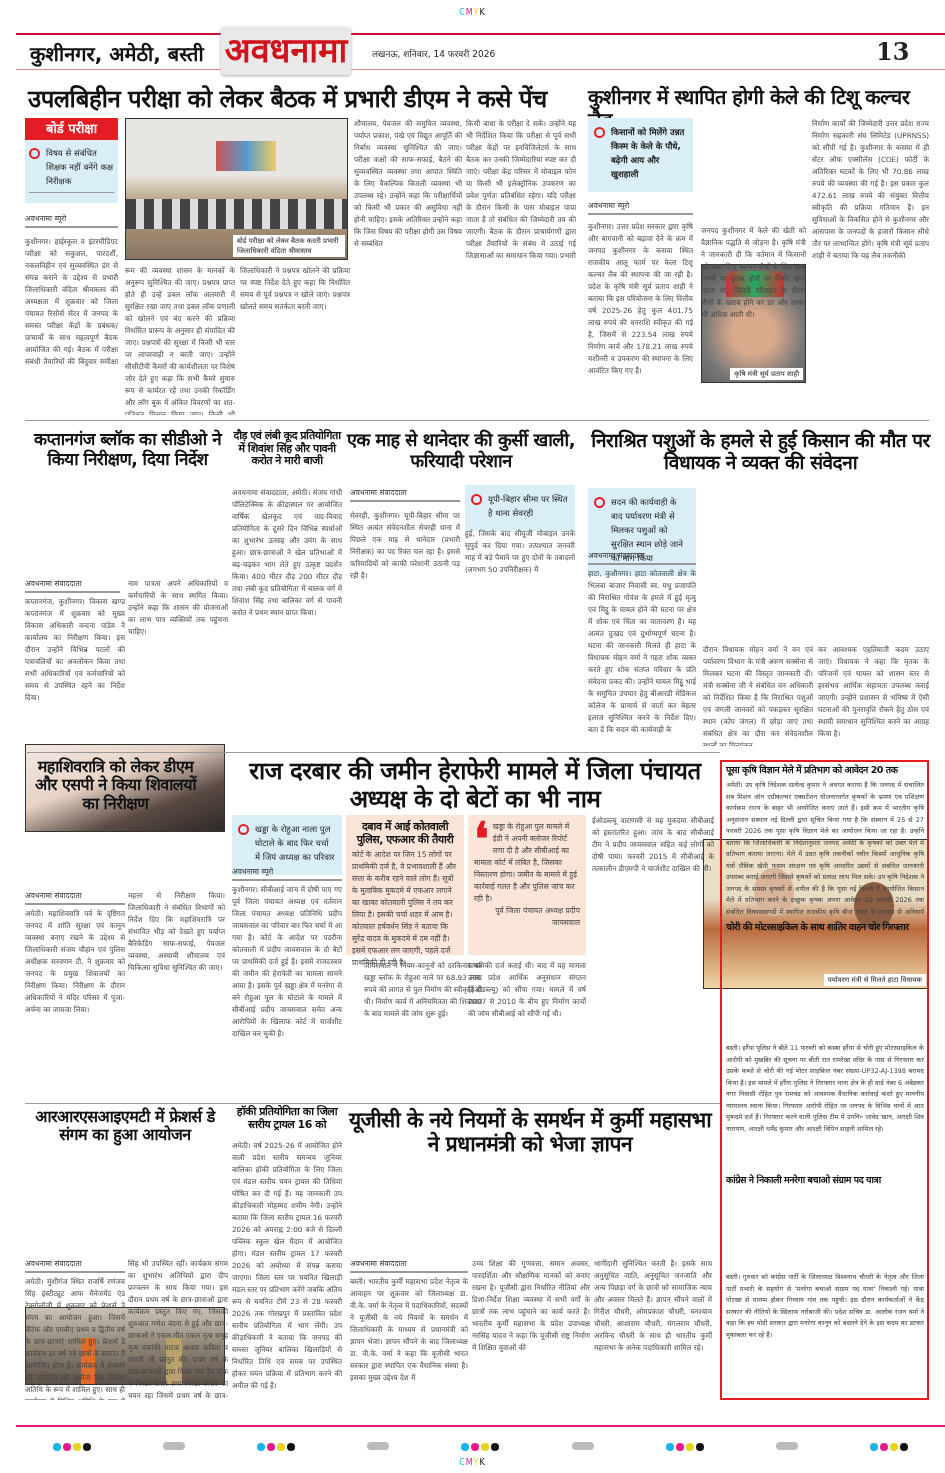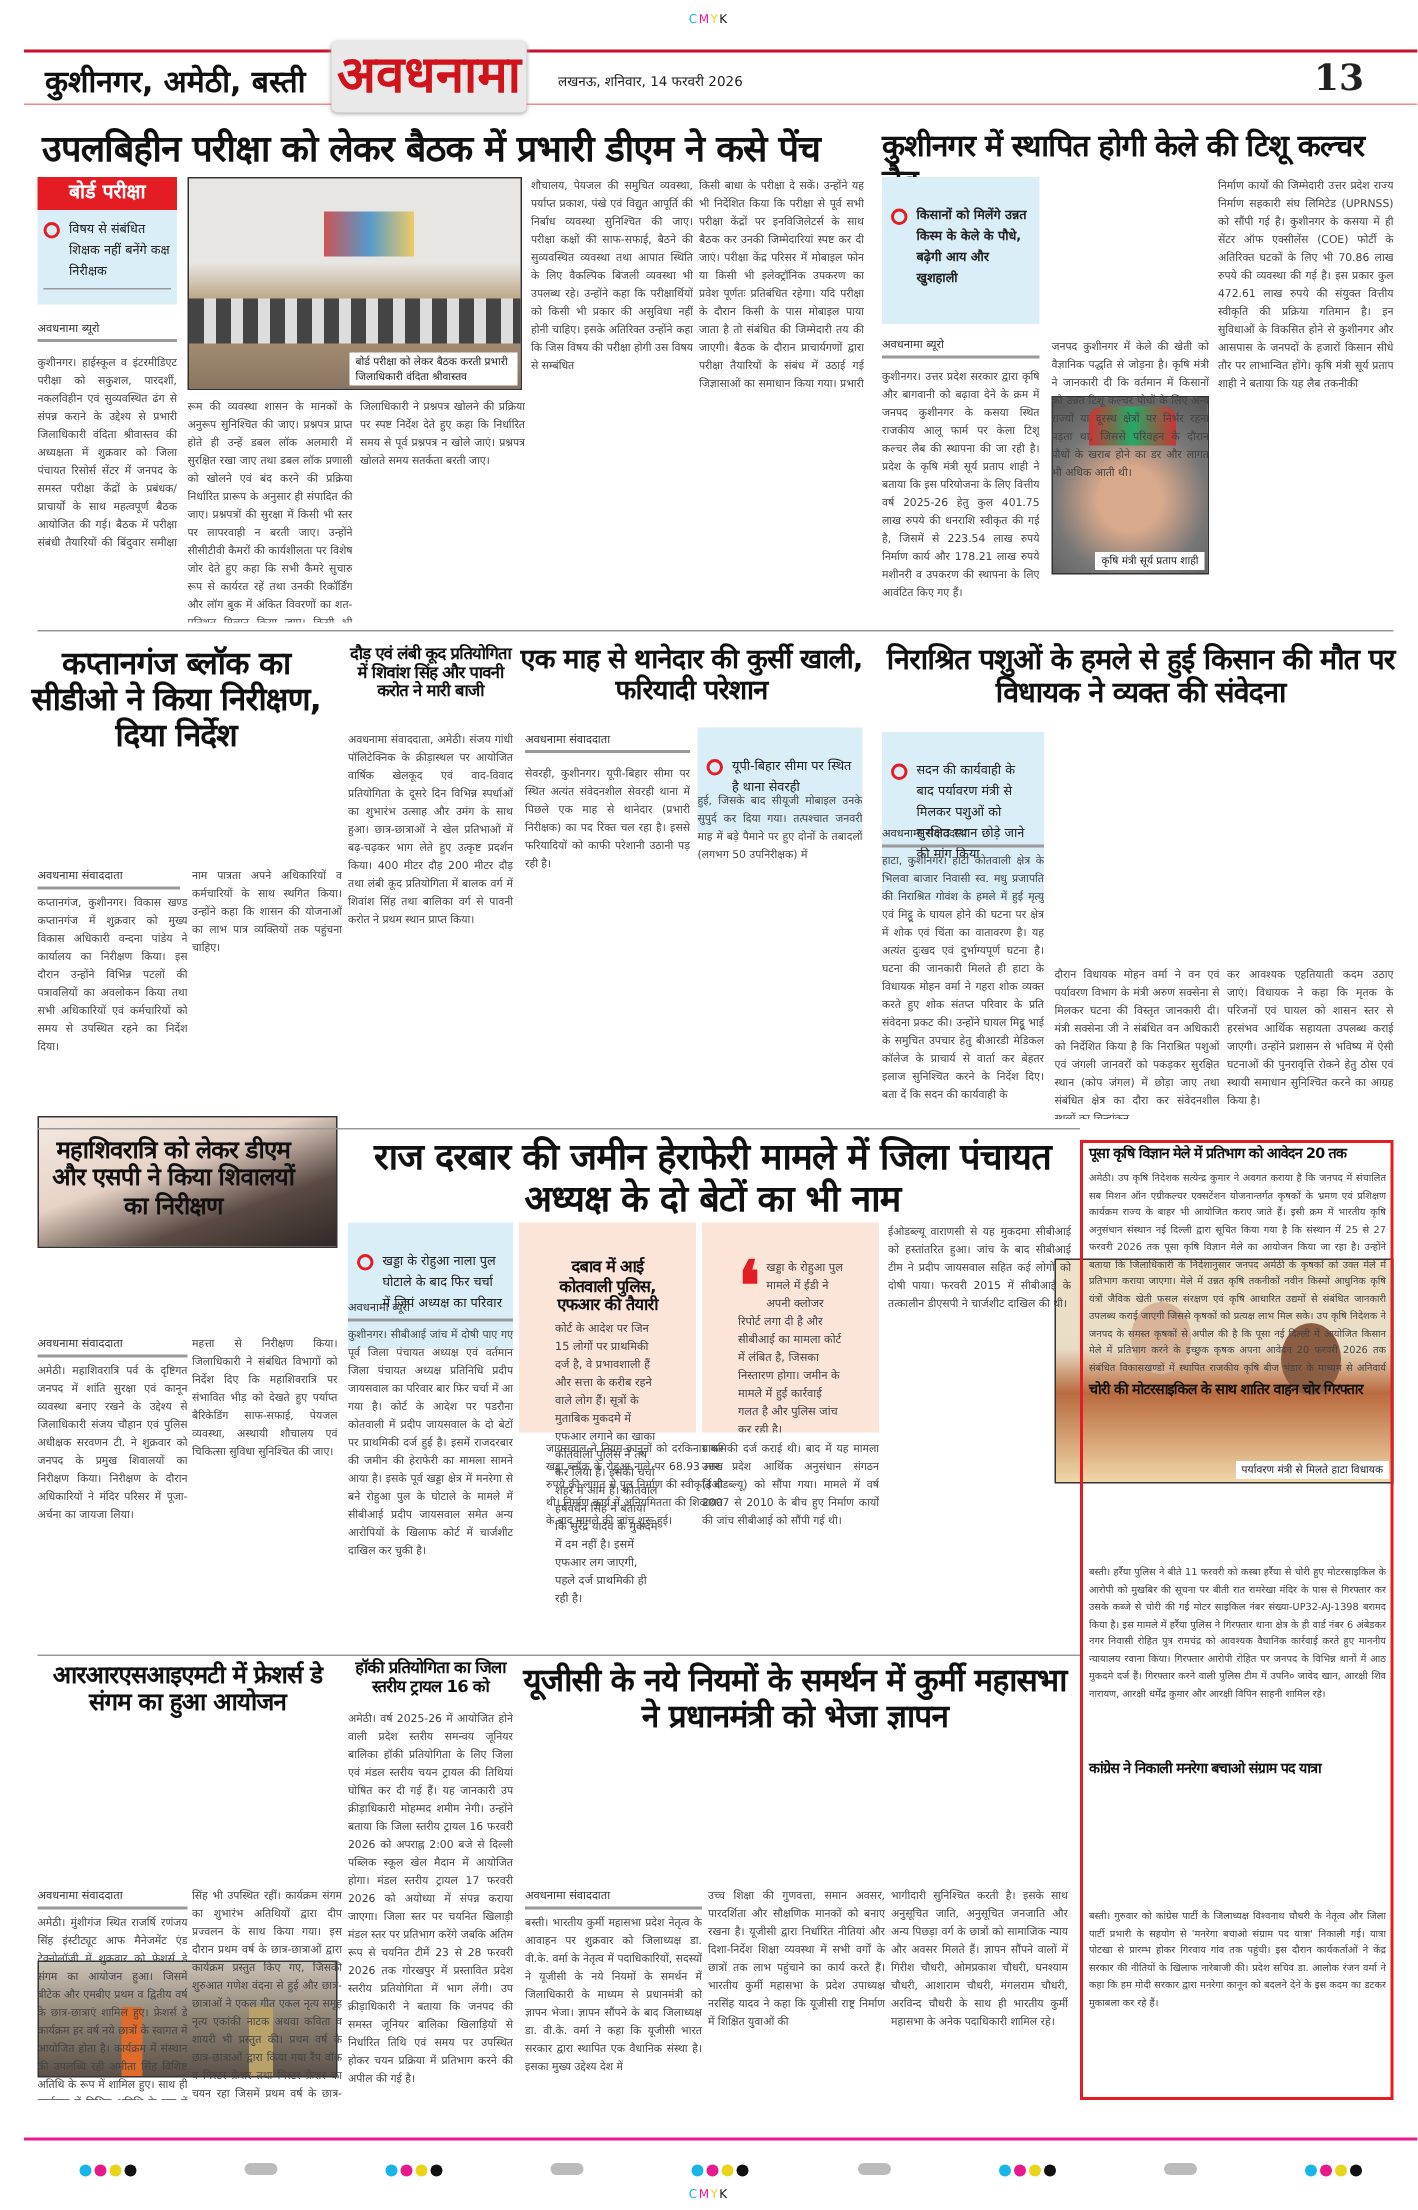--- a/index.html
+++ b/index.html
@@ -11,26 +11,26 @@
 .mast-line2{height:1px;background:#e88}
 .section{font-size:20px;font-weight:bold;color:#111}
 .logo{background:#e9e9e9;border-radius:4px;color:#d0121b;font-size:34px;font-weight:bold;text-align:center;line-height:46px;box-shadow:0 1px 3px #aaa}
 .dateline{font-size:9px;color:#222}
 .pageno{font-size:24px;font-weight:bold;font-family:"DejaVu Serif",serif}
 .hl{font-weight:bold;color:#111;line-height:1.15;letter-spacing:-0.5px}
 .hl-c{text-align:center}
 .body{font-size:7.2px;line-height:12px;color:#444;text-align:justify;overflow:hidden}
 .byline{font-size:7.5px;color:#333;border-bottom:2px solid #999;padding-bottom:3px}
 .tag{background:#e41c23;color:#fff;font-weight:bold;font-size:13px;text-align:center;line-height:22px}
-.hbox{background:#d9eef7;font-size:8.5px;line-height:14px;color:#222;padding:19px 6px}
+.hbox{background:#d9eef7;font-size:8.5px;line-height:14px;color:#222;padding:7px 6px}
 .hbox .it{display:flex;gap:6px;margin-bottom:4px}
 .ring{flex:none;width:11px;height:11px;border:2px solid #e41c23;border-radius:50%;margin-top:2px}
 .photo{overflow:hidden;position:relative;border:1px solid #333}
 .cap{position:absolute;right:2px;bottom:2px;background:#fff;font-size:7px;padding:1px 4px;color:#222;line-height:10px}
-.quote-box{background:#fbe4d8;padding:24px;font-size:7.5px;line-height:12px;color:#444}
+.quote-box{background:#fbe4d8;padding:6px;font-size:7.5px;line-height:12px;color:#444}
 .quote-mark{color:#e41c23;font-size:46px;font-weight:bold;line-height:36px;float:left;margin-right:4px;font-family:"DejaVu Serif",serif}
 .redbox{border:2px solid #e41c23}
 .dots{display:flex;justify-content:space-around;align-items:center;width:100%}
 .dot{display:inline-block;width:8px;height:8px;border-radius:50%;margin:0 1px}
 .grey{display:inline-block;width:22px;height:8px;border-radius:4px;background:#bbb}
 </style>
 </head>
 <body>
 
 <div class="abs cmyk" style="top:8px;left:0">
@@ -86,21 +86,21 @@
 </div>
 <div class="abs photo" style="top:122px;left:701px;width:105px;height:119px;background:radial-gradient(circle at 50% 58%,#d9a98c 0,#d9a98c 25%,#777 60%,#555 100%)">
   <div class="abs" style="top:6px;left:24px;width:58px;height:26px;background:linear-gradient(90deg,#c33,#2a6,#c33);border-radius:8px 8px 0 0"></div>
   <div class="cap">कृषि मंत्री सूर्य प्रताप शाही</div>
 </div>
 <div class="abs body" style="top:225px;left:701px;width:105px;height:190px">जनपद कुशीनगर में केले की खेती को वैज्ञानिक पद्धति से जोड़ना है। कृषि मंत्री ने जानकारी दी कि वर्तमान में किसानों को उन्नत टिशू कल्चर पौधों के लिए अन्य राज्यों या दूरस्थ क्षेत्रों पर निर्भर रहना पड़ता था, जिससे परिवहन के दौरान पौधों के खराब होने का डर और लागत भी अधिक आती थी।</div>
 <div class="abs body" style="top:118px;left:812px;width:117px;height:297px">निर्माण कार्यों की जिम्मेदारी उत्तर प्रदेश राज्य निर्माण सहकारी संघ लिमिटेड (UPRNSS) को सौंपी गई है। कुशीनगर के कसया में ही सेंटर ऑफ एक्सीलेंस (COE) फोर्टी के अतिरिक्त घटकों के लिए भी 70.86 लाख रुपये की व्यवस्था की गई है। इस प्रकार कुल 472.61 लाख रुपये की संयुक्त वित्तीय स्वीकृति की प्रक्रिया गतिमान है। इन सुविधाओं के विकसित होने से कुशीनगर और आसपास के जनपदों के हजारों किसान सीधे तौर पर लाभान्वित होंगे। कृषि मंत्री सूर्य प्रताप शाही ने बताया कि यह लैब तकनीकी</div>
 
 <div class="abs" style="top:420px;left:25px;width:904px;height:1px;background:#999"></div>
 
-<div class="abs hl hl-c" style="top:430px;left:15px;width:205px;font-size:21px">कप्तानगंज ब्लॉक का सीडीओ ने किया निरीक्षण, दिया निर्देश</div>
+<div class="abs hl hl-c" style="top:430px;left:25px;width:205px;font-size:17px">कप्तानगंज ब्लॉक का सीडीओ ने किया निरीक्षण, दिया निर्देश</div>
 <div class="abs photo" style="top:483px;left:25px;width:200px;height:88px;background:linear-gradient(160deg,#f3e9e3 0,#e7d3c6 40%,#5a4a43 70%,#2f2927 100%)"></div>
 <div class="abs byline" style="top:578px;left:25px;width:95px">अवधनामा संवाददाता</div>
 <div class="abs body" style="top:596px;left:25px;width:100px;height:150px">कप्तानगंज, कुशीनगर। विकास खण्ड कप्तानगंज में शुक्रवार को मुख्य विकास अधिकारी वन्दना पांडेय ने कार्यालय का निरीक्षण किया। इस दौरान उन्होंने विभिन्न पटलों की पत्रावलियों का अवलोकन किया तथा सभी अधिकारियों एवं कर्मचारियों को समय से उपस्थित रहने का निर्देश दिया।</div>
 <div class="abs body" style="top:578px;left:128px;width:100px;height:168px">नाम पात्रता अपने अधिकारियों व कर्मचारियों के साथ स्थगित किया। उन्होंने कहा कि शासन की योजनाओं का लाभ पात्र व्यक्तियों तक पहुंचना चाहिए।</div>
 
 <div class="abs hl hl-c" style="top:430px;left:232px;width:110px;font-size:11px">दौड़ एवं लंबी कूद प्रतियोगिता में शिवांश सिंह और पावनी करोत ने मारी बाजी</div>
 <div class="abs body" style="top:487px;left:232px;width:110px;height:258px">अवधनामा संवाददाता, अमेठी। संजय गांधी पॉलिटेक्निक के क्रीड़ास्थल पर आयोजित वार्षिक खेलकूद एवं वाद-विवाद प्रतियोगिता के दूसरे दिन विभिन्न स्पर्धाओं का शुभारंभ उत्साह और उमंग के साथ हुआ। छात्र-छात्राओं ने खेल प्रतिभाओं में बढ़-चढ़कर भाग लेते हुए उत्कृष्ट प्रदर्शन किया। 400 मीटर दौड़ 200 मीटर दौड़ तथा लंबी कूद प्रतियोगिता में बालक वर्ग में शिवांश सिंह तथा बालिका वर्ग से पावनी करोत ने प्रथम स्थान प्राप्त किया।</div>
 
 <div class="abs hl hl-c" style="top:430px;left:345px;width:232px;font-size:18px">एक माह से थानेदार की कुर्सी खाली, फरियादी परेशान</div>
 <div class="abs byline" style="top:487px;left:350px;width:110px">अवधनामा संवाददाता</div>

